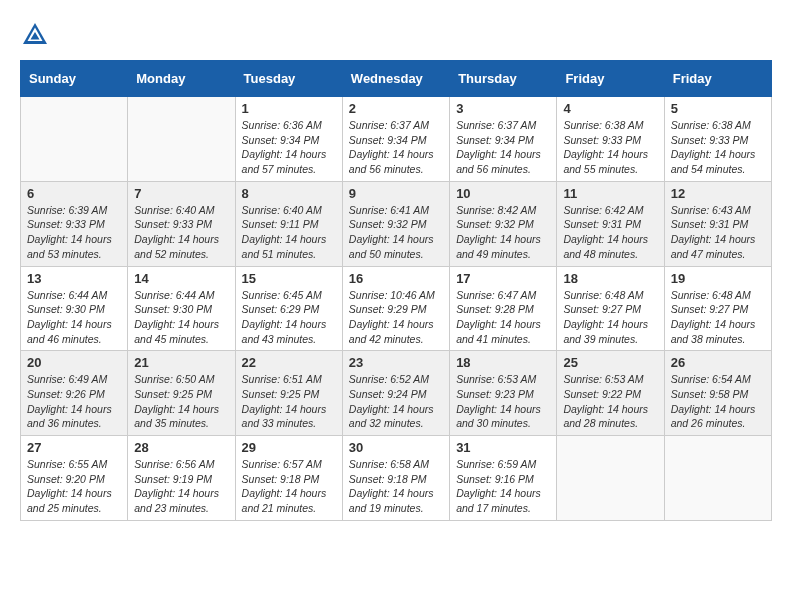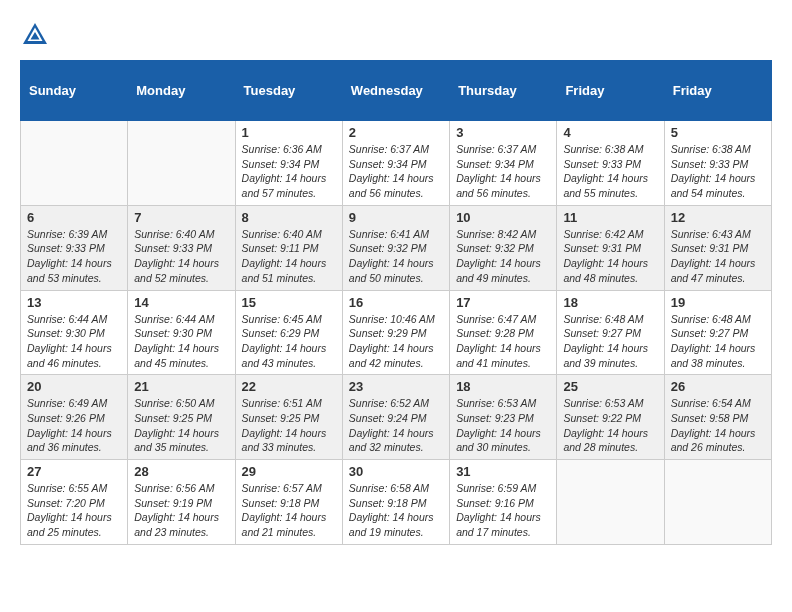--- a/index.html
+++ b/index.html
@@ -54,21 +54,21 @@
     }
     .calendar {
       width: 100%;
       border-collapse: collapse;
       border: 1px solid #ccc;
     }
     .calendar th {
       background-color: #1a5fa8;
       color: white;
       text-align: left;
-      padding: 22px 8px;
+      padding: 10px 8px;
       font-size: 13px;
       border: 1px solid #1a5fa8;
     }
     .calendar td {
       border: 1px solid #ccc;
       vertical-align: top;
       padding: 4px 6px;
       width: calc(100% / 7);
       min-height: 80px;
       font-size: 11px;
@@ -293,21 +293,21 @@
           <div class="day-number">26</div>
           <div class="day-info">Sunrise: 6:54 AM
 Sunset: 9:58 PM
 Daylight: 14 hours and 26 minutes.</div>
         </td>
       </tr>
       <tr class="row-white">
         <td>
           <div class="day-number">27</div>
           <div class="day-info">Sunrise: 6:55 AM
-Sunset: 7:20 PM
+Sunset: 9:20 PM
 Daylight: 14 hours and 25 minutes.</div>
         </td>
         <td>
           <div class="day-number">28</div>
           <div class="day-info">Sunrise: 6:56 AM
 Sunset: 9:19 PM
 Daylight: 14 hours and 23 minutes.</div>
         </td>
         <td>
           <div class="day-number">29</div>

